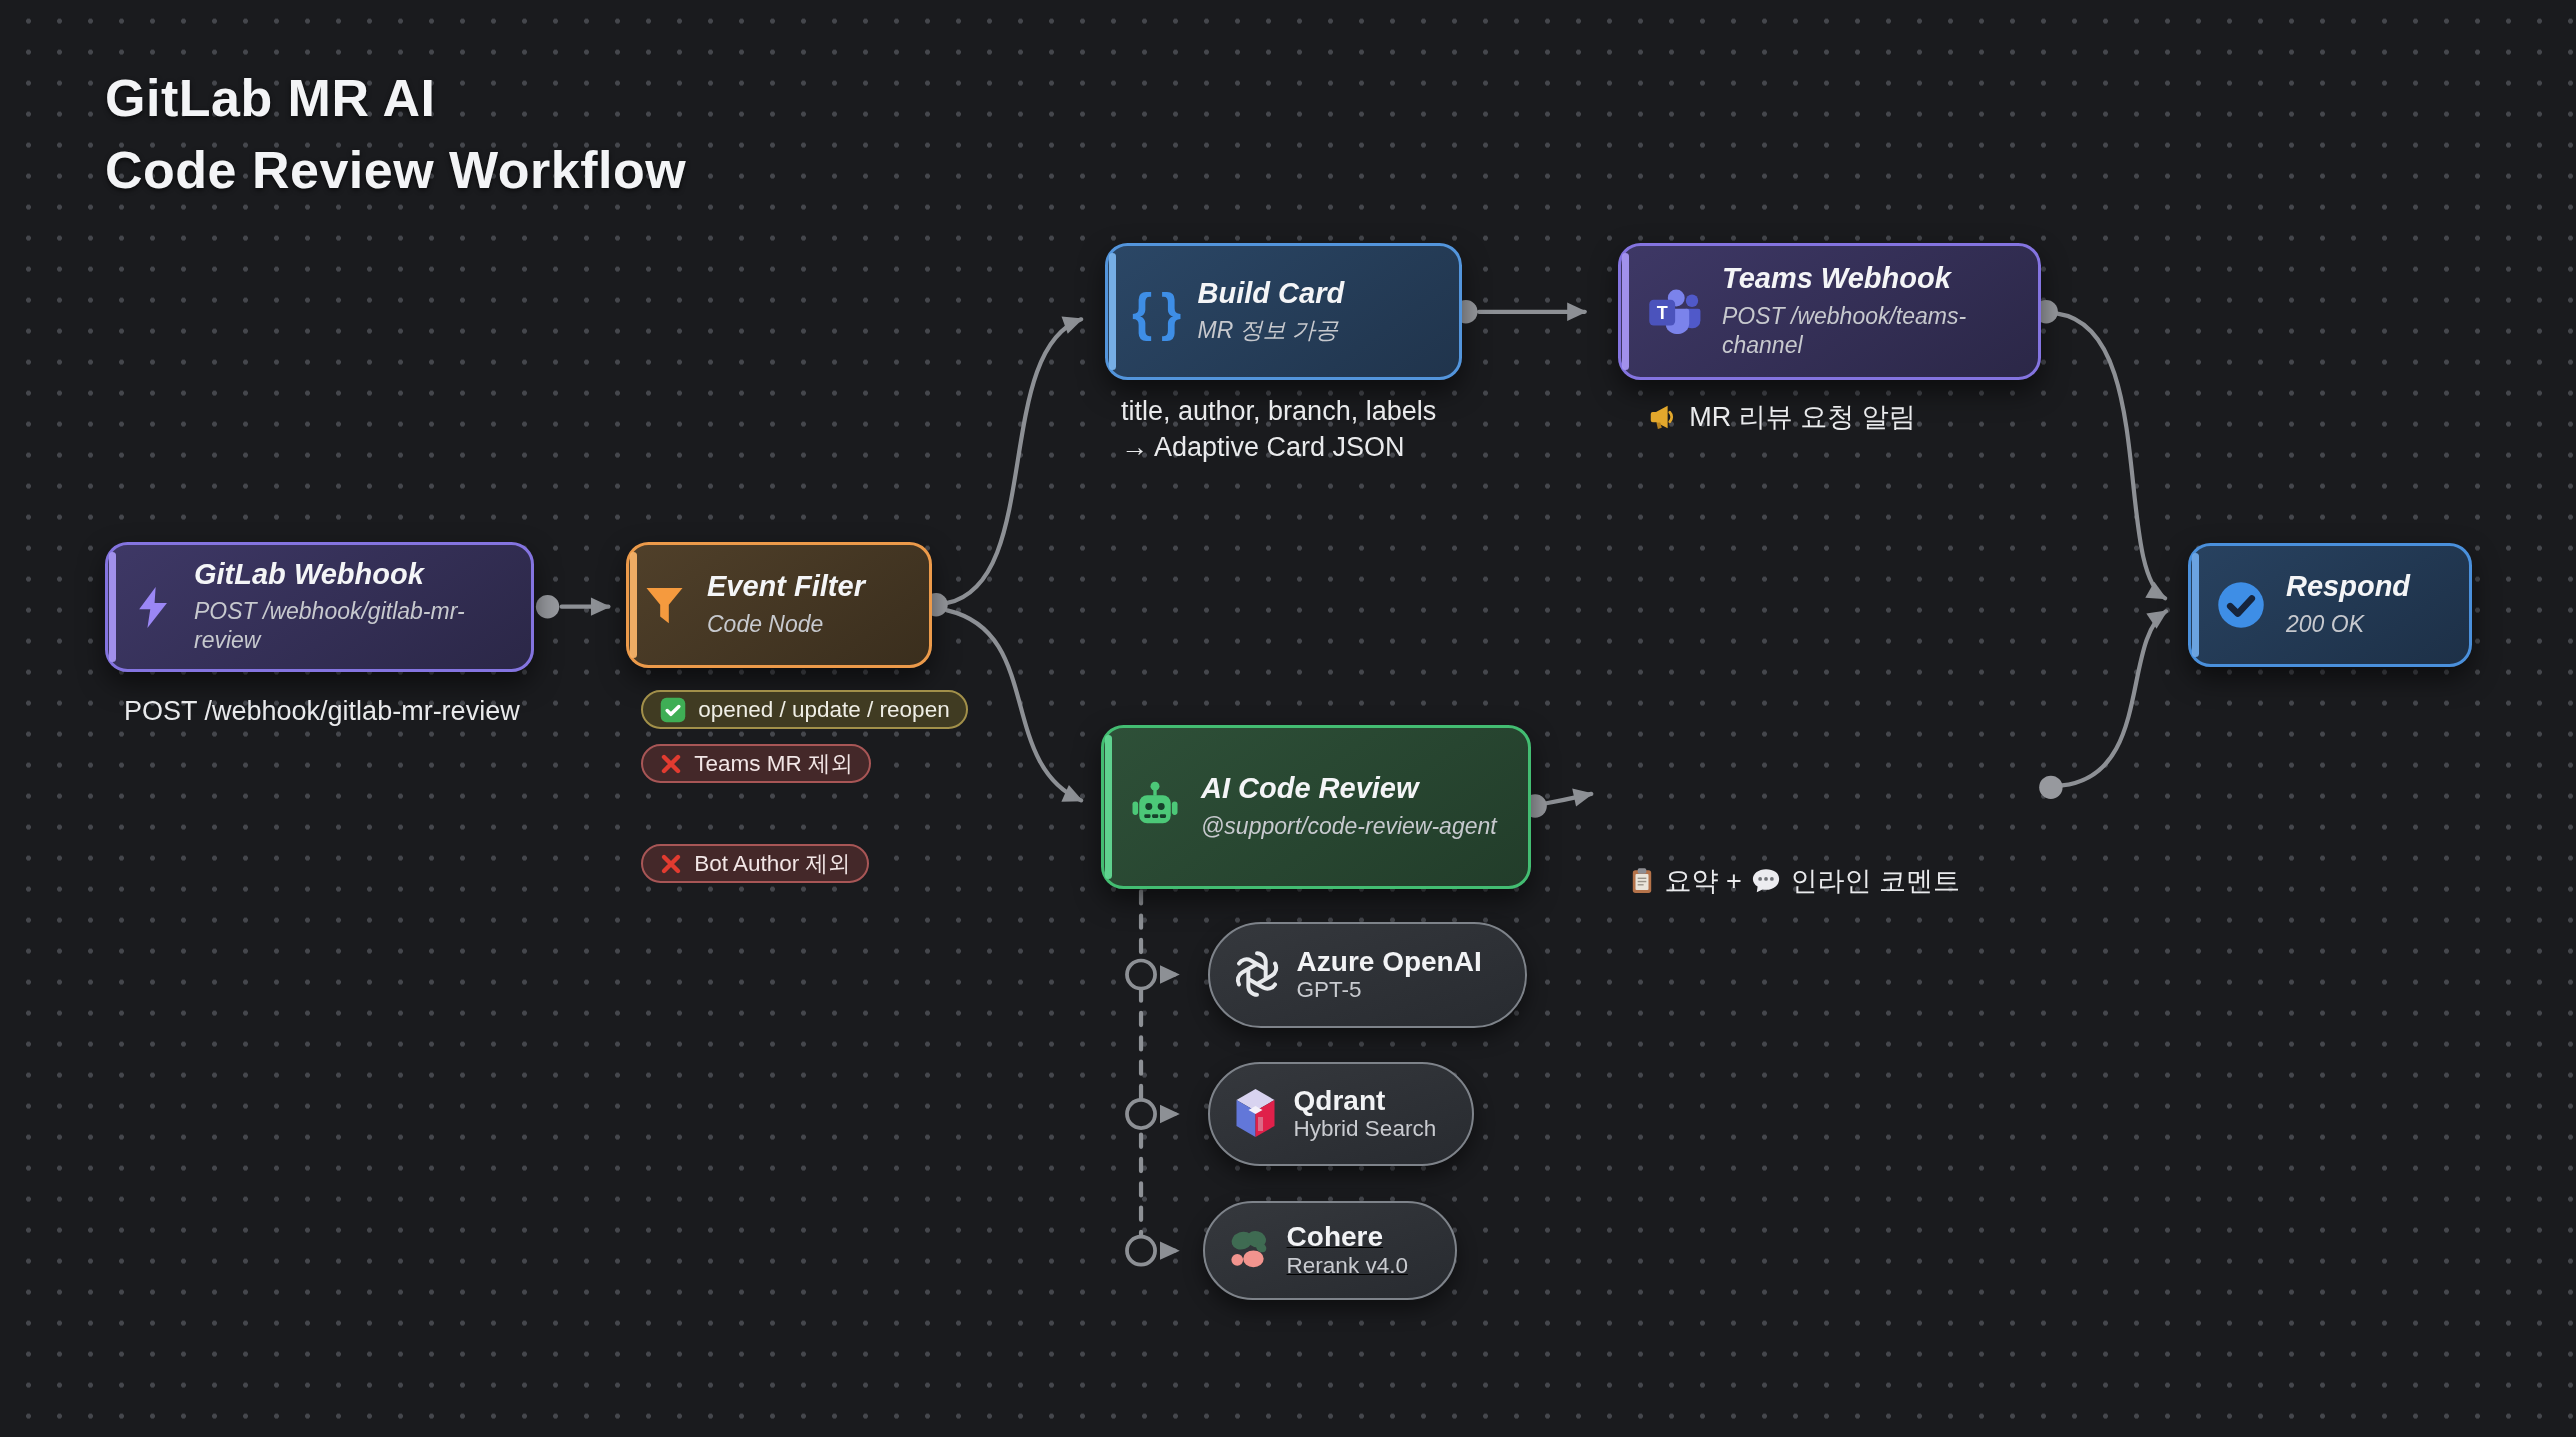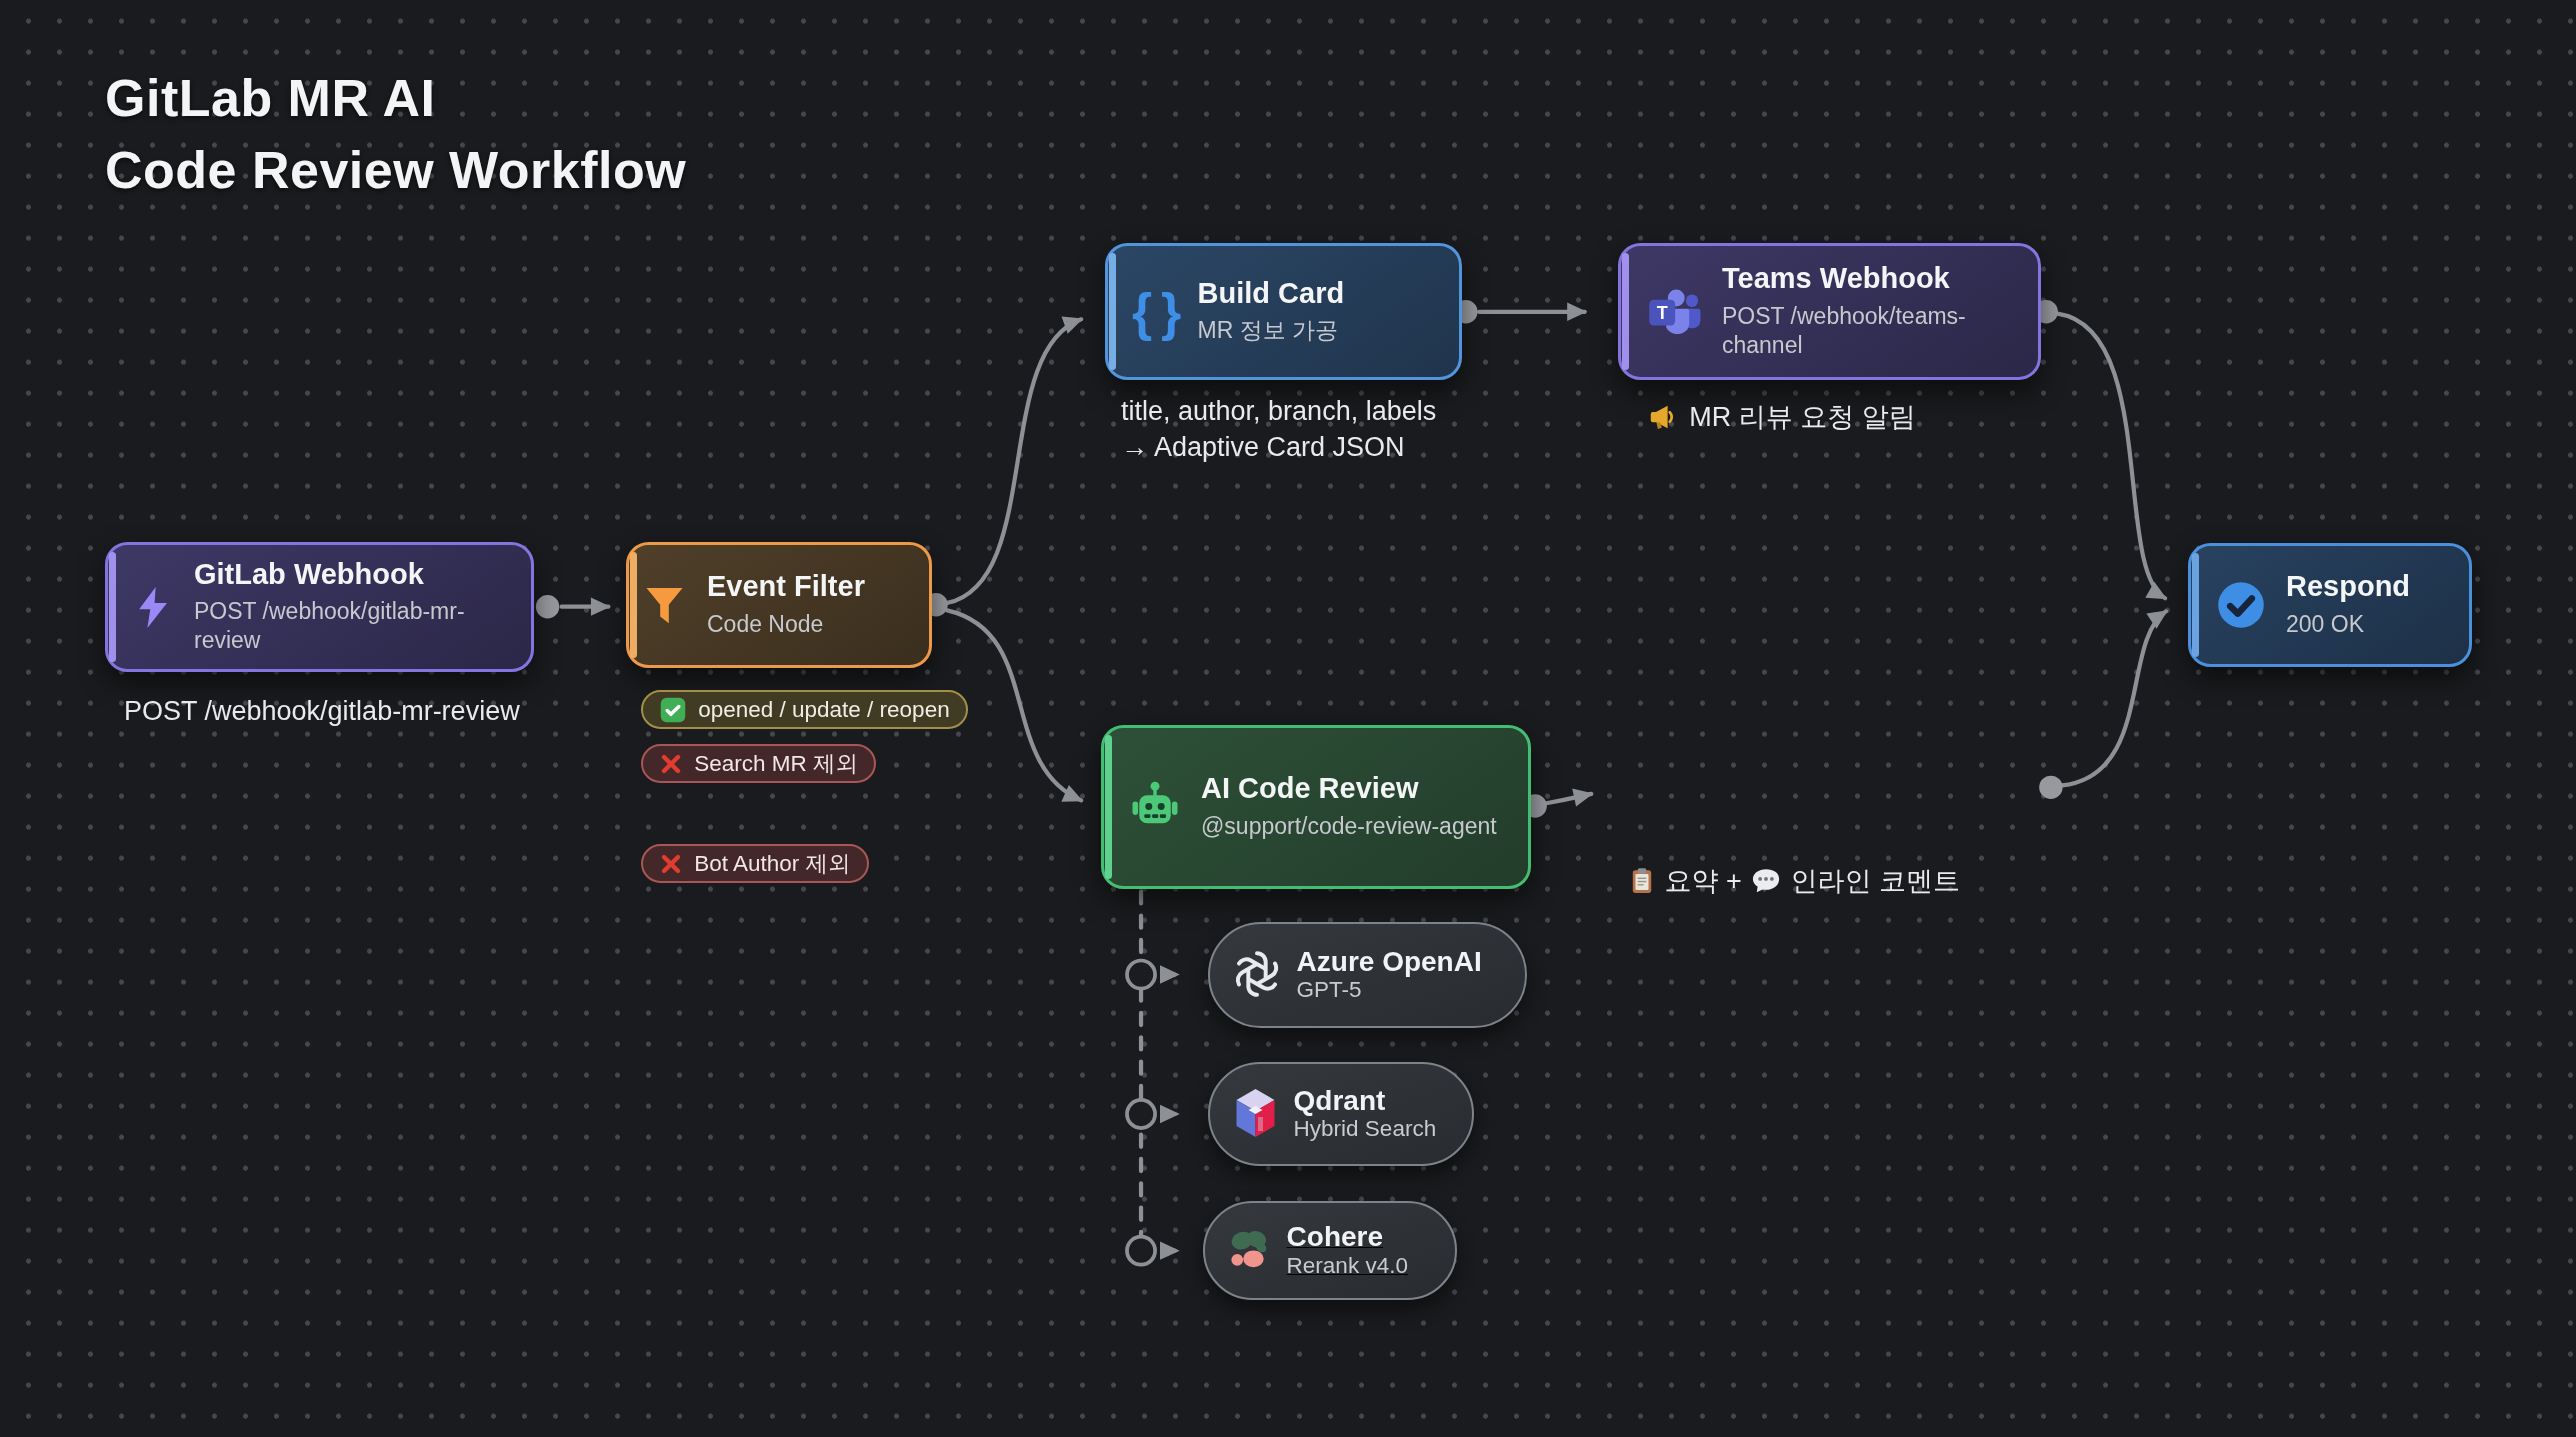--- a/index.html
+++ b/index.html
@@ -22,21 +22,21 @@
   .port{fill:#97999e;}
   .branch-dot{fill:#1b1c1f;stroke:#8d9095;stroke-width:4;}
   
   .node{position:absolute;display:flex;align-items:center;gap:19px;padding:0 24px;
     border-radius:22.5px;border:3.3px solid var(--bd);
     background:linear-gradient(145deg,var(--bg1) 0%,var(--bg2) 100%);
     box-shadow:0 11.2px 26px rgba(0,0,0,.5);box-sizing:border-box;}
   .node::before{content:"";position:absolute;left:0.9px;top:6.6px;bottom:6.6px;width:7.5px;
     border-radius:6.6px;background:var(--ab);opacity:.95;}
   .node .icon-wrap{flex:0 0 auto;display:flex;align-items:center;justify-content:center;position:relative;}
-  .node .txt{display:flex;flex-direction:column;justify-content:flex-start;position:relative;}
+  .node .txt{display:flex;flex-direction:column;justify-content:flex-start;position:relative;font-style:italic;}
   .node .ttl{font-size:29px;font-weight:700;color:#f4f5f7;line-height:1.1;}
   .node .sub{font-size:23px;color:#c7c9ce;margin-top:6.6px;line-height:1.27;overflow-wrap:anywhere;}
   .node .sub.nowrap{white-space:nowrap;overflow-wrap:normal;}
   .node.purple{--bd:#8474e0;--bg1:#3e3866;--bg2:#2b2747;--ab:#a796f2;}
   .node.orange{--bd:#ec9a4a;--bg1:#50402a;--bg2:#3a2e1d;--ab:#f7b267;}
   .node.blue{--bd:#5395dc;--bg1:#2b4766;--bg2:#20344c;--ab:#7ab4ec;}
   .node.green{--bd:#43bd72;--bg1:#2e5038;--bg2:#223d2a;--ab:#62d893;}
   .node.blue2{--bd:#4a90dc;--bg1:#284260;--bg2:#1d3047;--ab:#6fa9e8;}
   .braces-glyph{font-size:52px;font-weight:700;color:#3e8ee6;letter-spacing:-2.8px;line-height:1;}
   
@@ -130,21 +130,21 @@
       </svg>
     </span>
     <span>opened / update / reopen</span>
   </div>
   <div class="badge no" style="left:641px;top:744px;">
     <span>
       <svg width="24" height="24" viewBox="0 0 24 24" style="display:block">
         <path d="M5 5 L19 19 M19 5 L5 19" stroke="#e23b30" stroke-width="4.4" stroke-linecap="round"></path>
       </svg>
     </span>
-    <span>Search MR 제외</span>
+    <span>Teams MR 제외</span>
   </div>
   <div class="badge no" style="left:641px;top:844px;">
     <span>
       <svg width="24" height="24" viewBox="0 0 24 24" style="display:block">
         <path d="M5 5 L19 19 M19 5 L5 19" stroke="#e23b30" stroke-width="4.4" stroke-linecap="round"></path>
       </svg>
     </span>
     <span>Bot Author 제외</span>
   </div>
 

